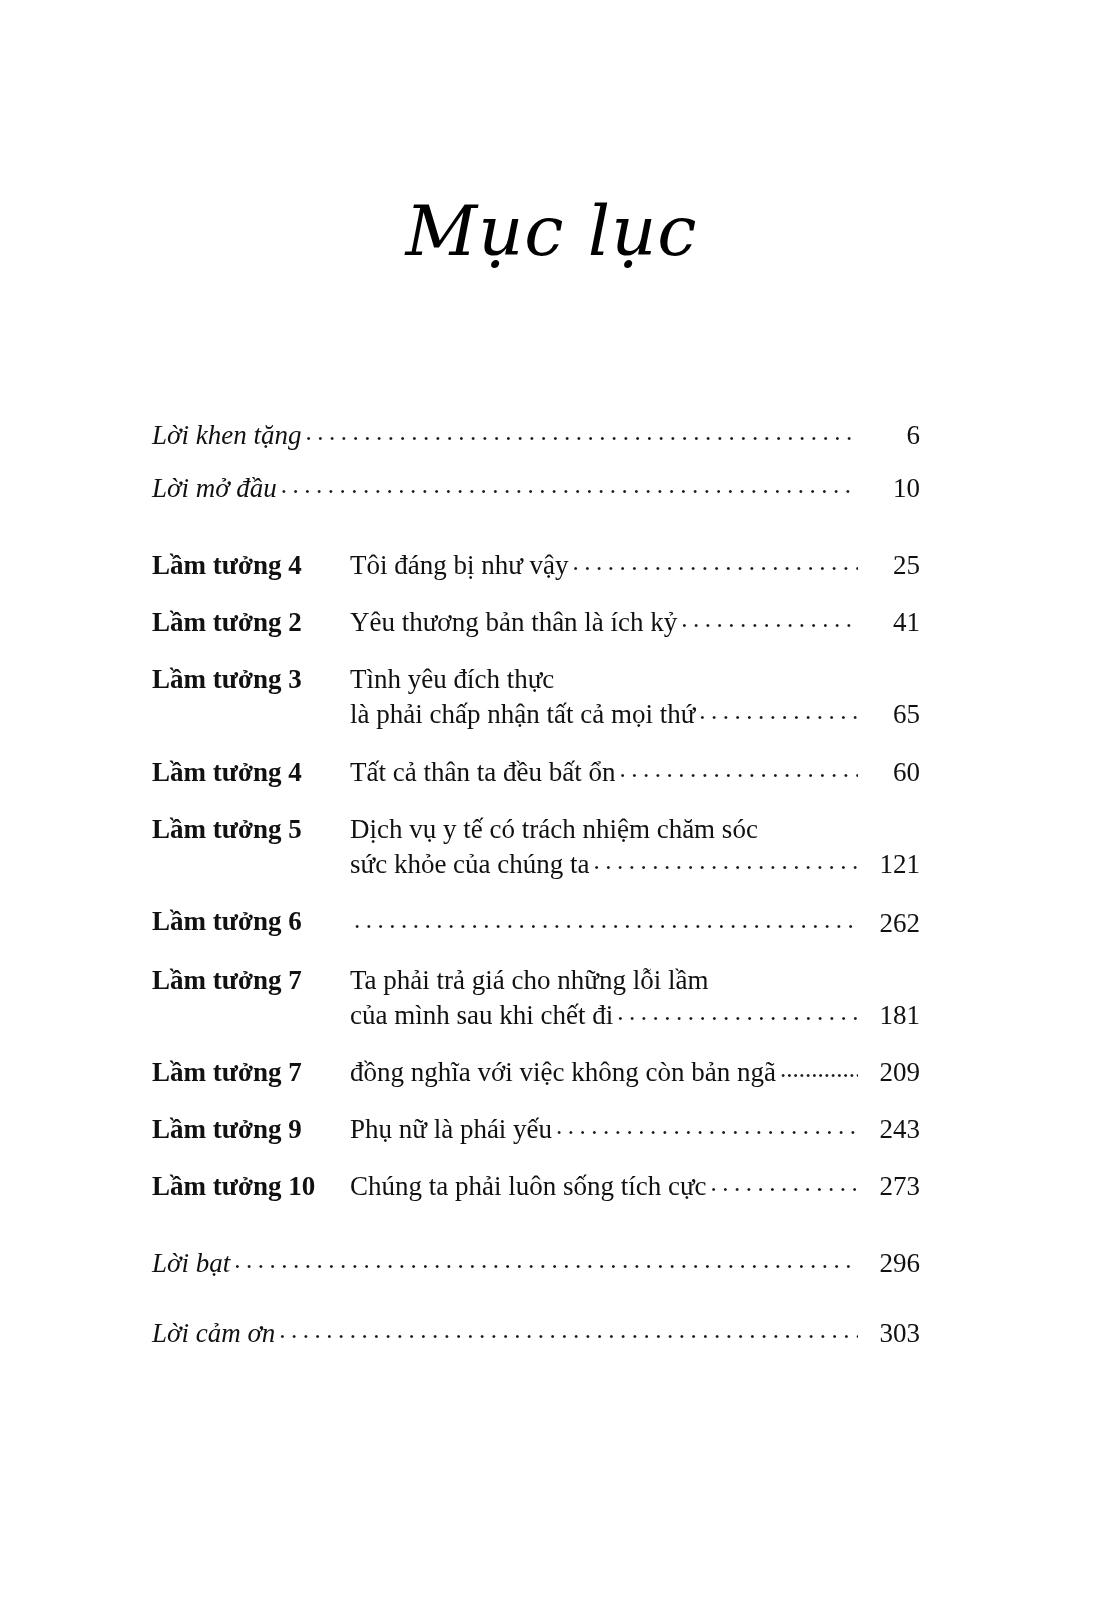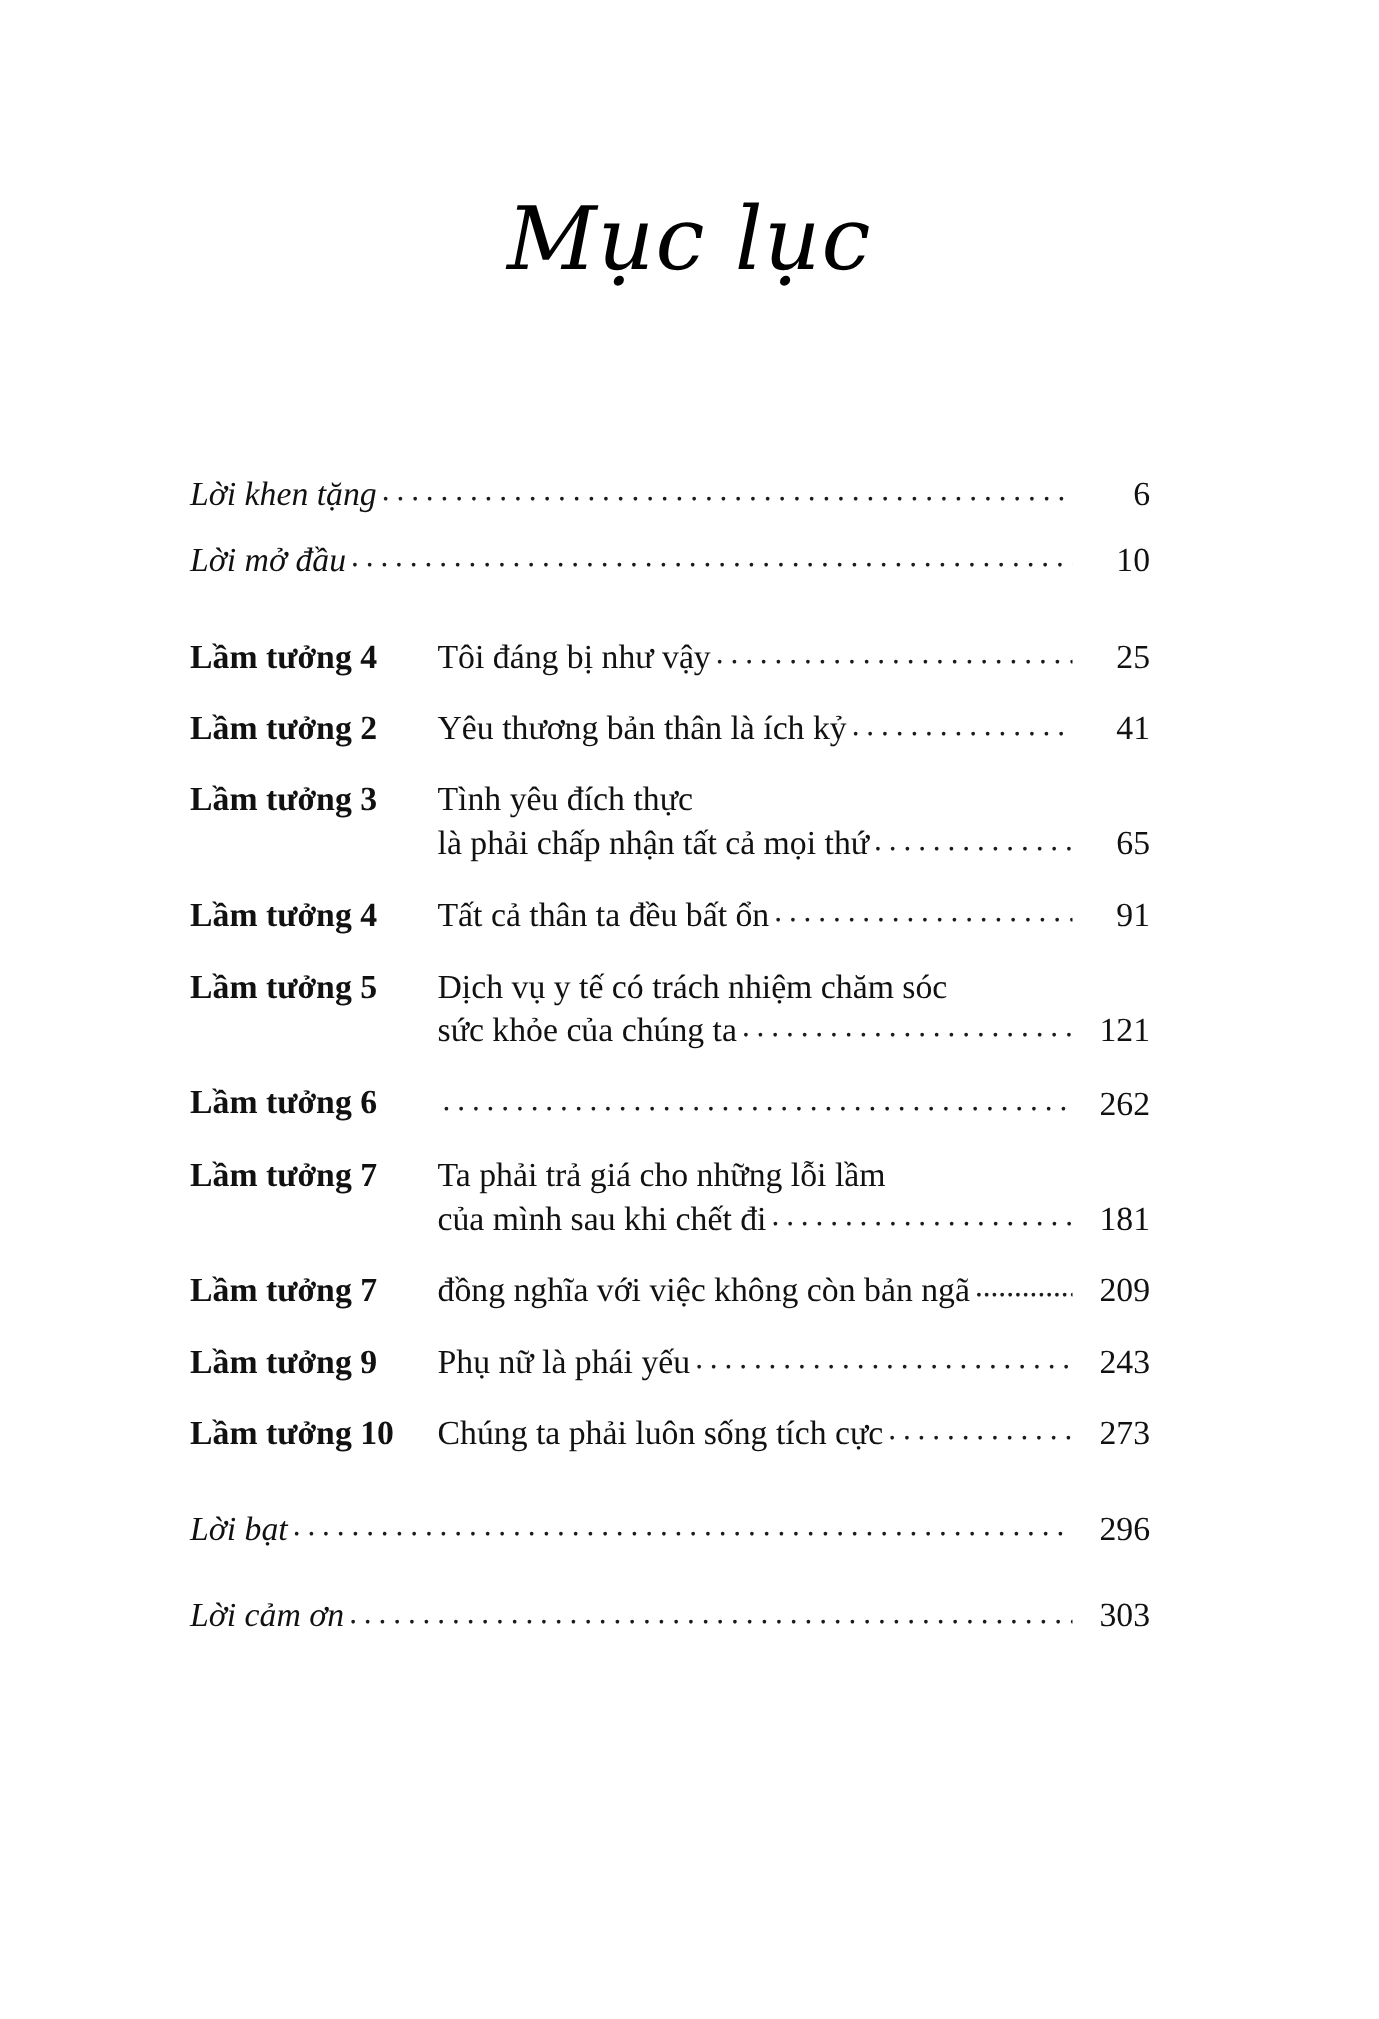--- a/index.html
+++ b/index.html
@@ -12,20 +12,21 @@
     height: 1615px;
     font-family: "Liberation Serif", serif;
     color: #111111;
     position: relative;
     overflow: hidden;
   }
 
   .page {
     position: absolute;
     inset: 0;
+    margin-top: 40px;
   }
 
   
   .toc-title {
     position: absolute;
     top: 150px;
     left: 0;
     width: 100%;
     text-align: center;
     font-family: "DejaVu Serif", serif;
@@ -69,21 +70,21 @@
 
   .row .titlewrap {
     flex: 1 1 auto;
     min-width: 0;
     display: flex;
     flex-direction: column;
   }
 
   .lineunit {
     display: flex;
-    align-items: center;
+    align-items: flex-start;
     width: 100%;
   }
 
   .lineunit .txt {
     flex: 0 0 auto;
     white-space: nowrap;
   }
 
   .dots {
     flex: 1 1 auto;
@@ -189,21 +190,21 @@
     </div>
 
     <div class="gap-row"></div>
 
     <div class="row chapter">
       <span class="label">Lầm tưởng 4</span>
       <div class="titlewrap">
         <div class="lineunit">
           <span class="txt">Tất cả thân ta đều bất ổn</span>
           <span class="dots">........................................................................</span>
-          <span class="pg">91</span>
+          <span class="pg">60</span>
         </div>
       </div>
     </div>
 
     <div class="gap-row"></div>
 
     <div class="row chapter">
       <span class="label">Lầm tưởng 5</span>
       <div class="titlewrap">
         <div class="lineunit">

